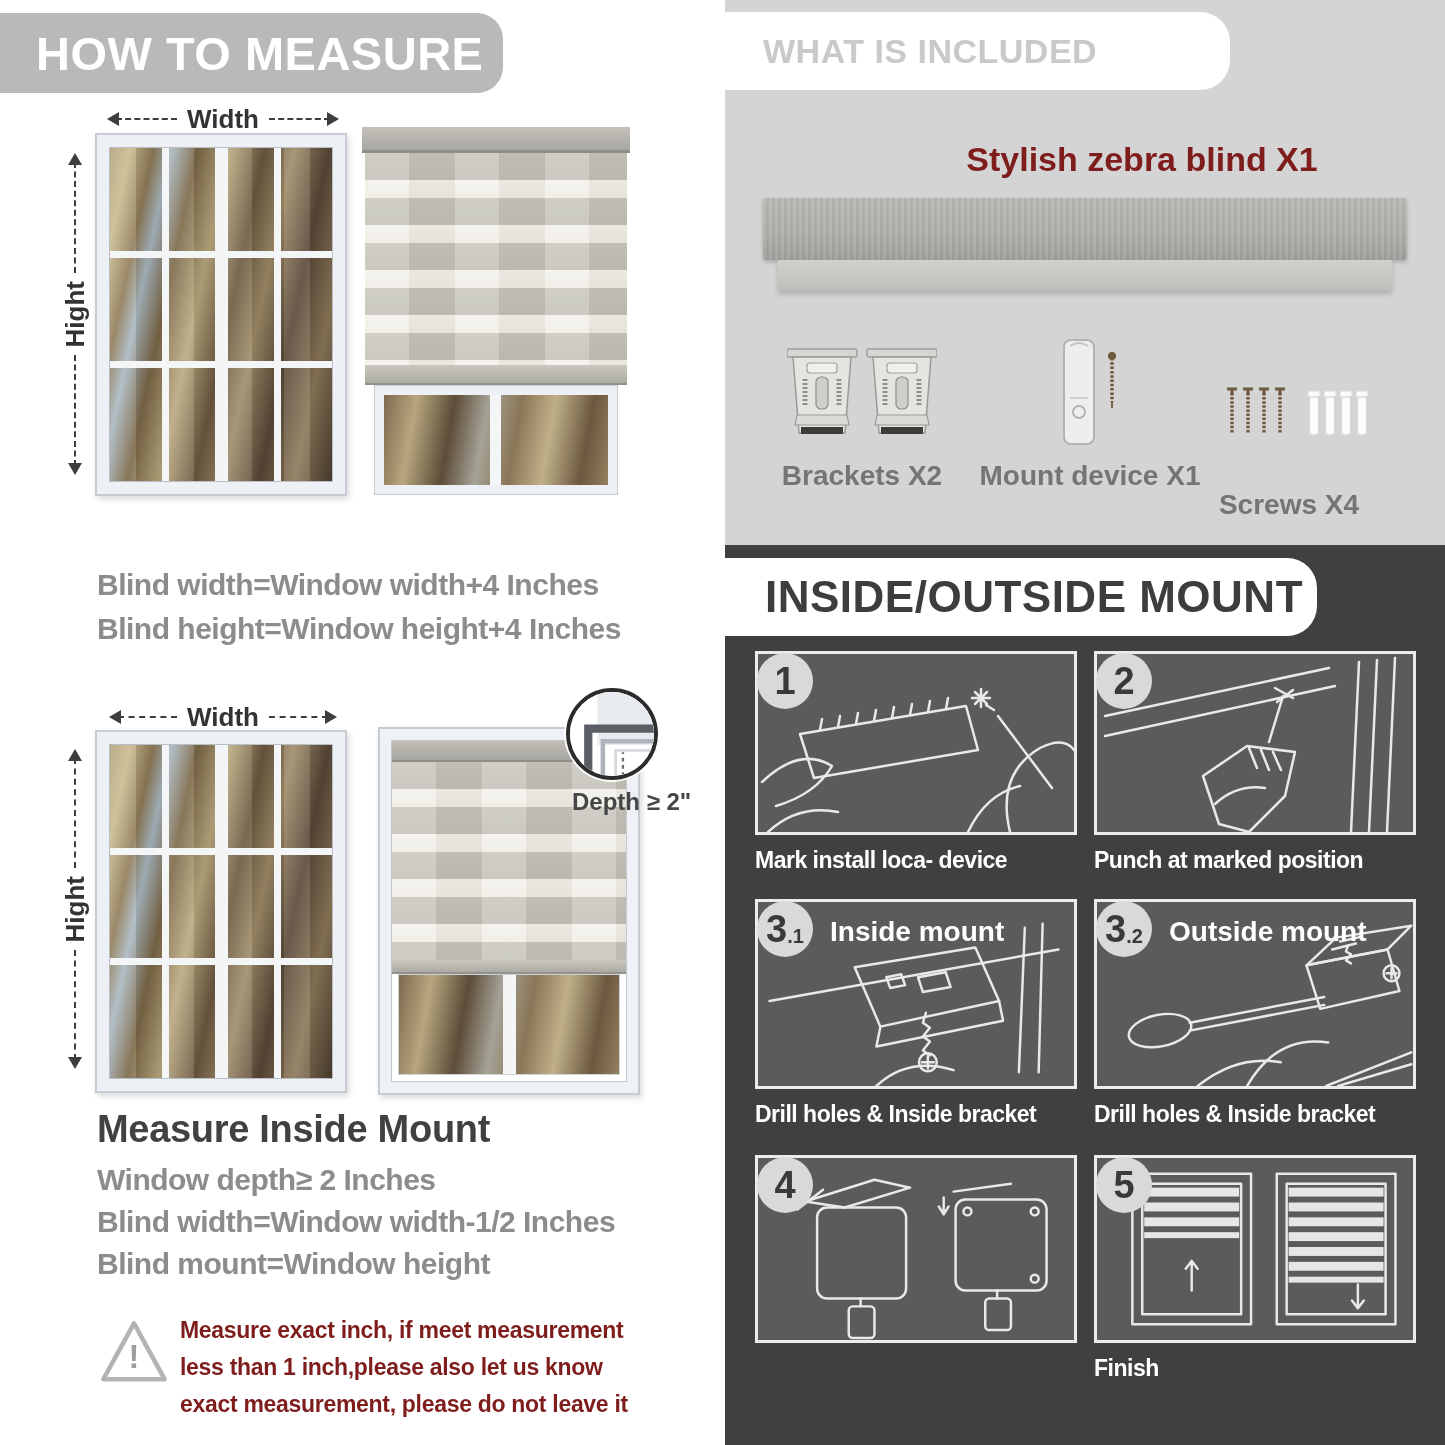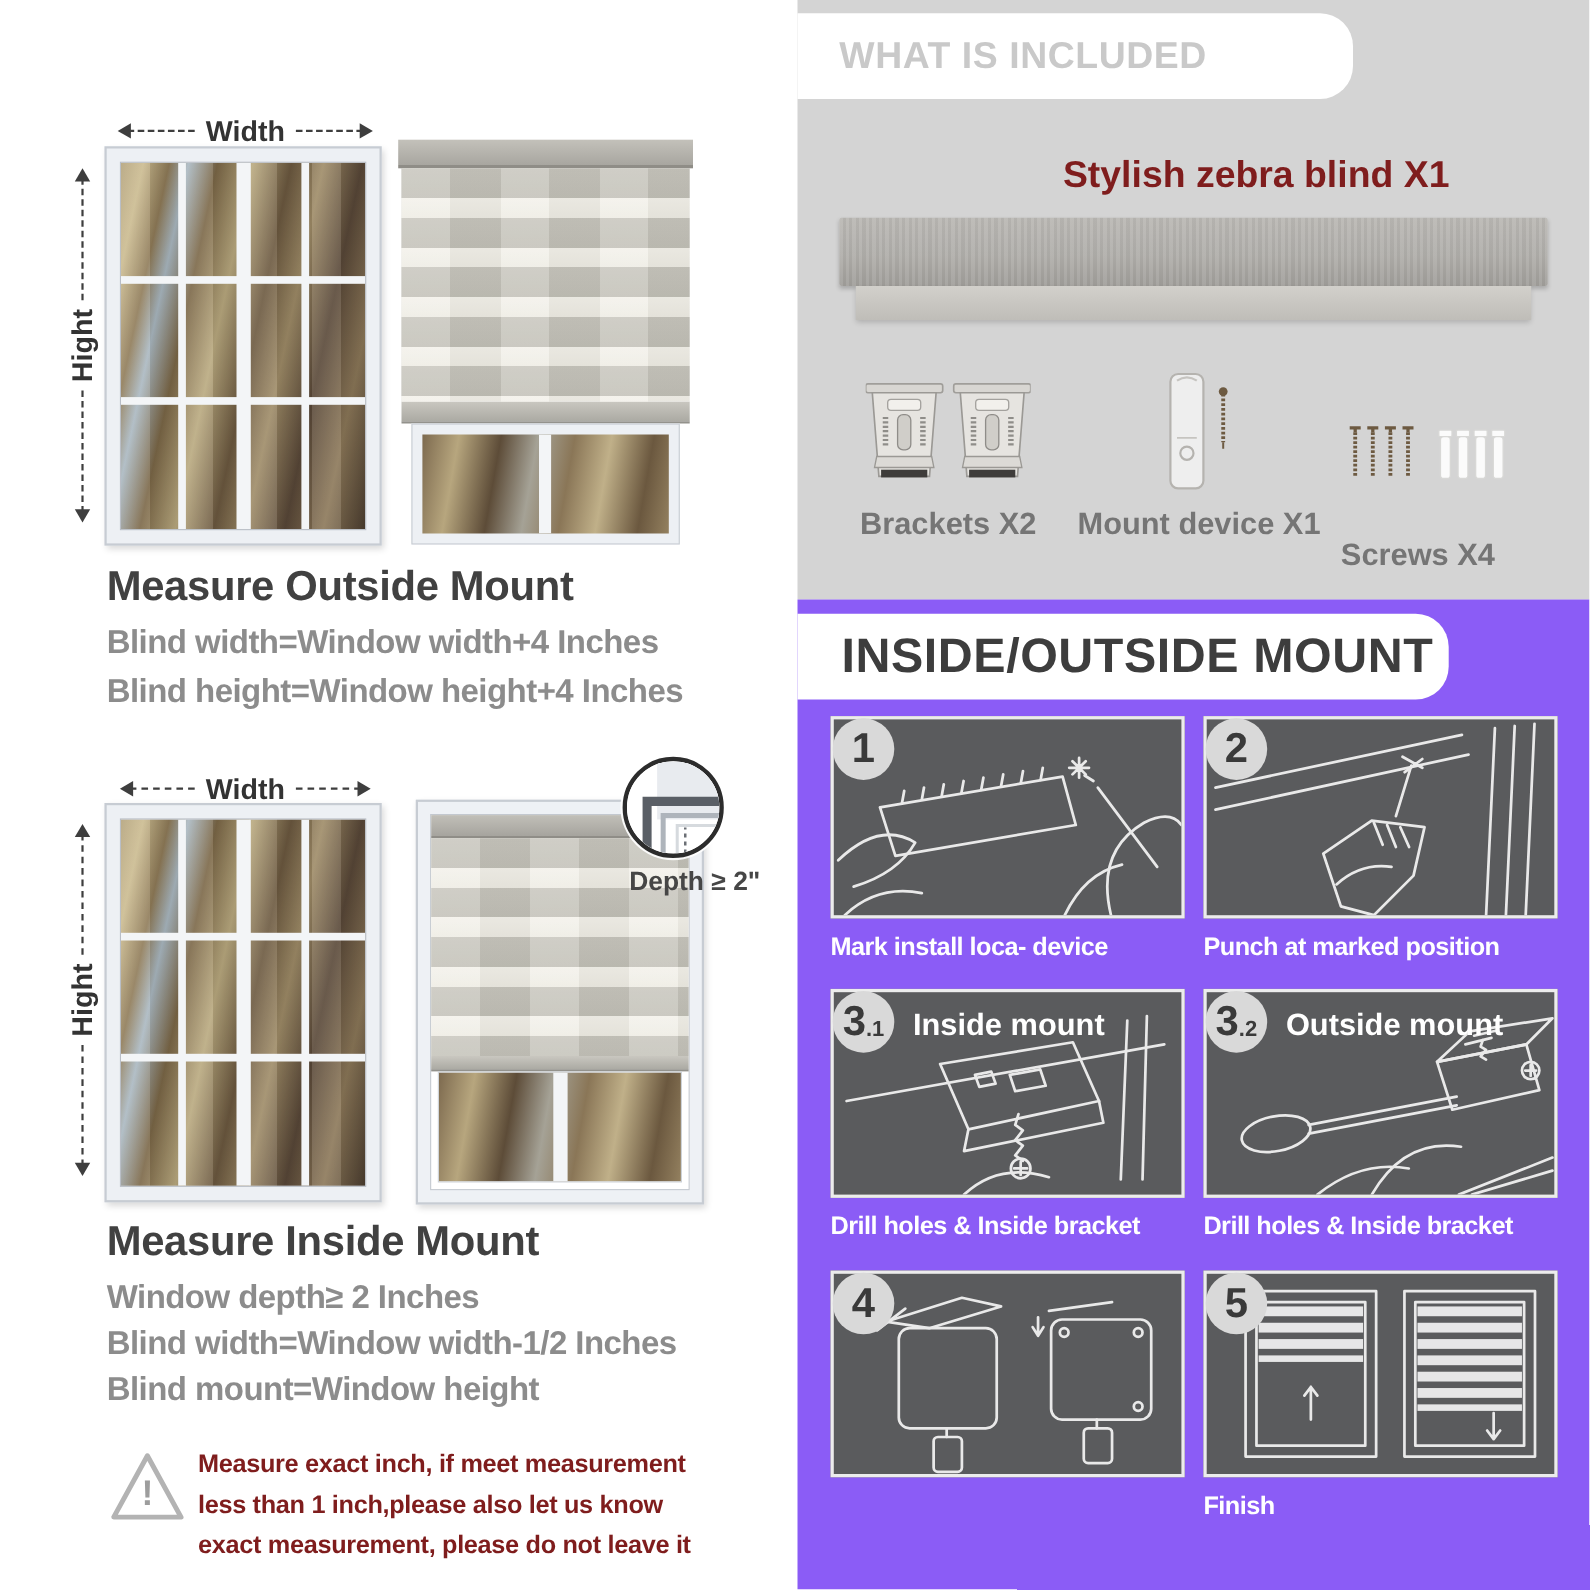--- a/index.html
+++ b/index.html
@@ -72,40 +72,43 @@
   .pill1 span { color:#c9c9c9; font-size:34px; font-weight:bold; letter-spacing:.5px; }
   .product-lbl { left:0; top:140px; width:834px; text-align:center; font-size:34px; font-weight:bold; color:#7f1d1d; }
   .rail-top { left:38px; top:198px; width:644px; height:62px; border-radius:2px;
     background:linear-gradient(180deg,#bab8b4 0%,#b0aeaa 55%,#a19f9b 100%); box-shadow:0 2px 4px rgba(0,0,0,.2); }
   .rail-top::after { content:""; position:absolute; inset:0;
     background:repeating-linear-gradient(90deg, rgba(255,255,255,.07) 0 3px, rgba(0,0,0,.03) 3px 6px); }
   .rail-bot { left:53px; top:260px; width:614px; height:31px;
     background:linear-gradient(180deg,#d2d0cb,#bfbdb8); box-shadow:0 3px 5px rgba(0,0,0,.18); }
   .item-lbl { top:460px; font-size:28px; font-weight:bold; color:#757575; transform:translateX(-50%); white-space:nowrap; }
 
-  .mount-panel { left:725px; top:545px; width:720px; height:900px; background:#8b5cf6; }
+  .mount-panel { left:725px; top:545px; width:720px; height:900px; background:#404040; }
   .pill2 { left:0; top:13px; width:592px; height:78px; padding-left:40px; }
   .pill2 span { color:#3d3d3d; font-size:44px; font-weight:bold; letter-spacing:.5px; }
 
   .step { position:absolute; width:330px; }
   .step-box { width:322px; border:3px solid #ececec; position:relative; background:#5a5b5d; }
   .badge { position:absolute; left:-1px; top:-1px; width:56px; height:56px; border-radius:50%;
     background:#d9d9d9; display:flex; align-items:center; justify-content:center; z-index:3; }
   .badge .n { font-size:38px; font-weight:bold; color:#3a3a3a; }
   .badge .s { font-size:20px; font-weight:bold; color:#3a3a3a; position:relative; top:7px; }
   .step-title { position:absolute; left:72px; top:14px; font-size:28px; font-weight:bold; color:#fff; z-index:3; white-space:nowrap; }
   .step-cap { margin-top:12px; font-size:23px; font-weight:bold; color:#ffffff; letter-spacing:-.5px; white-space:nowrap; }
   .step-box svg { display:block; width:100%; height:100%; }
   .lineart { stroke:#e9e9e9; stroke-width:2.5; fill:none; stroke-linecap:round; stroke-linejoin:round; }
 </style>
 </head>
 <body>
 
 <div class="abs left-col">
 
+  <div class="abs hdr-gray">
+    <span>HOW TO MEASURE</span>
+  </div>
 
   <div class="abs h-arrow" style="left:100px;top:104px;width:246px;">
     <i class="ah-l"></i>
     <i class="line"></i>
     <span class="lbl">Width</span>
     <i class="line"></i>
     <i class="ah-r"></i>
   </div>
 
   <div class="abs v-arrow" style="left:60px;top:146px;height:336px;">
@@ -130,21 +133,20 @@
     <div class="cassette"></div>
     <div class="fabric" style="height:212px;margin:0 3px;"></div>
     <div class="b-rail" style="margin:0 3px;"></div>
     <div class="under-window" style="height:110px;margin:0 12px;">
       <div class="uw-photo">
           <i class="mvc"></i>
         </div>
     </div>
   </div>
 
-  <div class="abs m-heading" style="left:97px;top:512px;">Measure Outside Mount</div>
   <div class="abs m-line" style="left:97px;top:568px;">Blind width=Window width+4 Inches</div>
   <div class="abs m-line" style="left:97px;top:612px;">Blind height=Window height+4 Inches</div>
 
   <div class="abs h-arrow" style="left:102px;top:702px;width:242px;">
     <i class="ah-l"></i>
     <i class="line"></i>
     <span class="lbl">Width</span>
     <i class="line"></i>
     <i class="ah-r"></i>
   </div>

